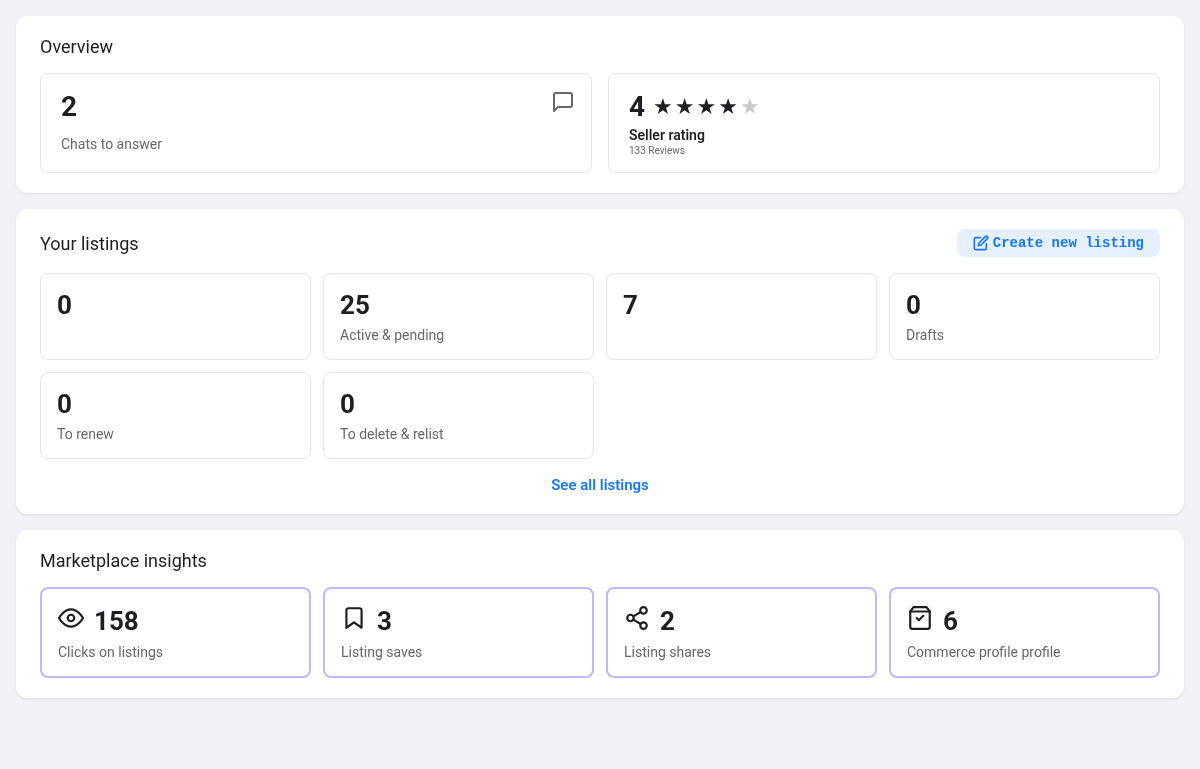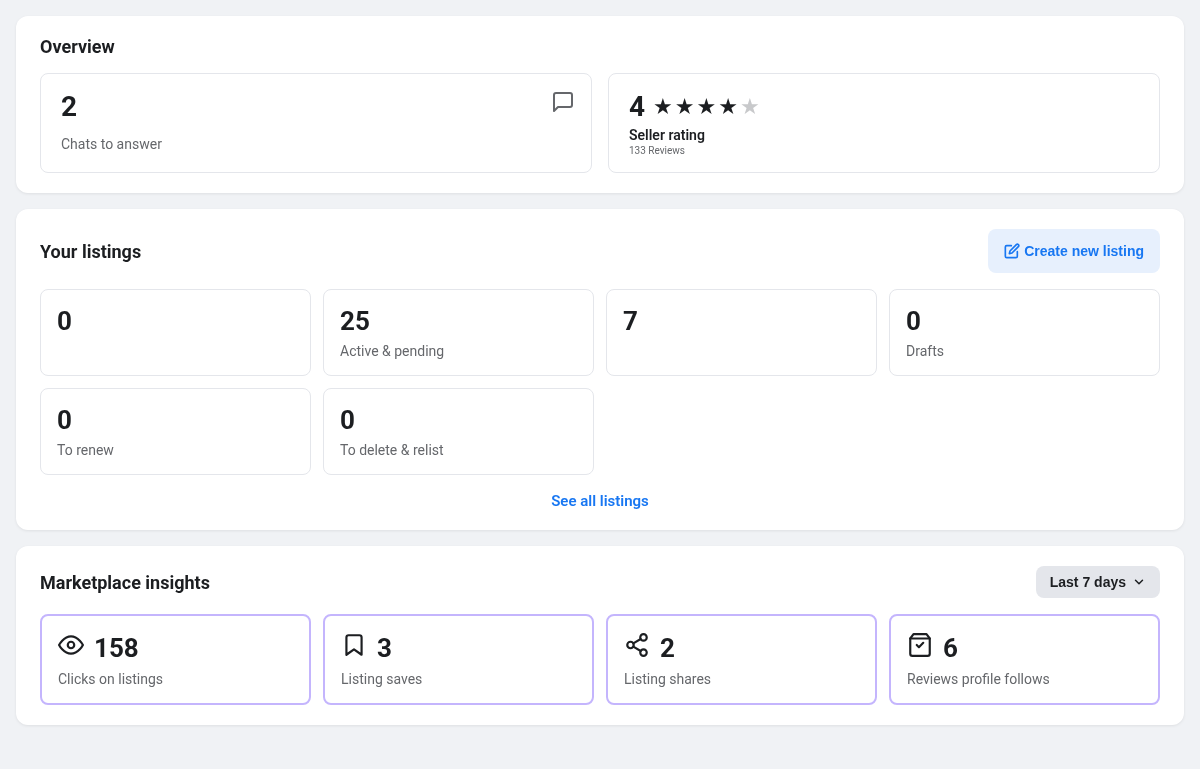--- a/index.html
+++ b/index.html
@@ -14,21 +14,21 @@
     .section {
       background: #fff;
       border-radius: 12px;
       padding: 20px 24px;
       margin-bottom: 16px;
       box-shadow: 0 1px 3px rgba(0,0,0,0.08);
     }
 
     .section-title {
       font-size: 18px;
-      font-weight: 700;
+      font-weight: 400;
       color: #1c1e21;
       margin-bottom: 16px;
     }
 
     
     .overview-cards {
       display: flex;
       gap: 16px;
     }
 
@@ -101,28 +101,29 @@
       display: flex;
       justify-content: space-between;
       align-items: center;
       margin-bottom: 16px;
     }
 
     .create-btn {
       background: #e7f0fd;
       border: none;
       border-radius: 8px;
-      padding: 14px 16px;
+      padding: 6px 16px;
       color: #1877f2;
       font-size: 14px;
       font-weight: 600;
       cursor: pointer;
       display: flex;
       align-items: center;
       gap: 4px;
+      font-family: Liberation Mono, monospace;
     }
 
     .listings-grid {
       display: grid;
       grid-template-columns: repeat(4, 1fr);
       gap: 12px;
       margin-bottom: 12px;
     }
 
     .listings-grid-row2 {
@@ -315,26 +316,20 @@
   </div>
 
   <div class="see-all">
     <a href="#">See all listings</a>
   </div>
 </div>
 
 <div class="section">
   <div class="insights-header">
     <div class="section-title" style="margin-bottom:0;">Marketplace insights</div>
-    <button class="period-btn">
-      <span>Last 7 days</span>
-      <svg width="14" height="14" viewBox="0 0 24 24" fill="none" stroke="#1c1e21" stroke-width="2.5" stroke-linecap="round" stroke-linejoin="round">
-        <polyline points="6 9 12 15 18 9"></polyline>
-      </svg>
-    </button>
   </div>
 
   <div class="insights-grid">
 
     <div class="insight-card">
       <div class="insight-top">
         <span class="insight-icon">
           <svg width="26" height="26" viewBox="0 0 24 24" fill="none" stroke="#1c1e21" stroke-width="2" stroke-linecap="round" stroke-linejoin="round">
             <path d="M1 12s4-8 11-8 11 8 11 8-4 8-11 8-11-8-11-8z"></path>
             <circle cx="12" cy="12" r="3"></circle>
@@ -377,17 +372,17 @@
       <div class="insight-top">
         <span class="insight-icon">
           <svg width="26" height="26" viewBox="0 0 24 24" fill="none" stroke="#1c1e21" stroke-width="2" stroke-linecap="round" stroke-linejoin="round">
             <path d="M6 2L3 6v14a2 2 0 0 0 2 2h14a2 2 0 0 0 2-2V6l-3-4z"></path>
             <line x1="3" y1="6" x2="21" y2="6"></line>
             <path d="M9 12l2 2 4-4"></path>
           </svg>
         </span>
         <span class="insight-number">6</span>
       </div>
-      <div class="insight-label">Reviews profile follows</div>
+      <div class="insight-label">Commerce profile profile</div>
     </div>
 
   </div>
 </div>
 
 </body></html>

